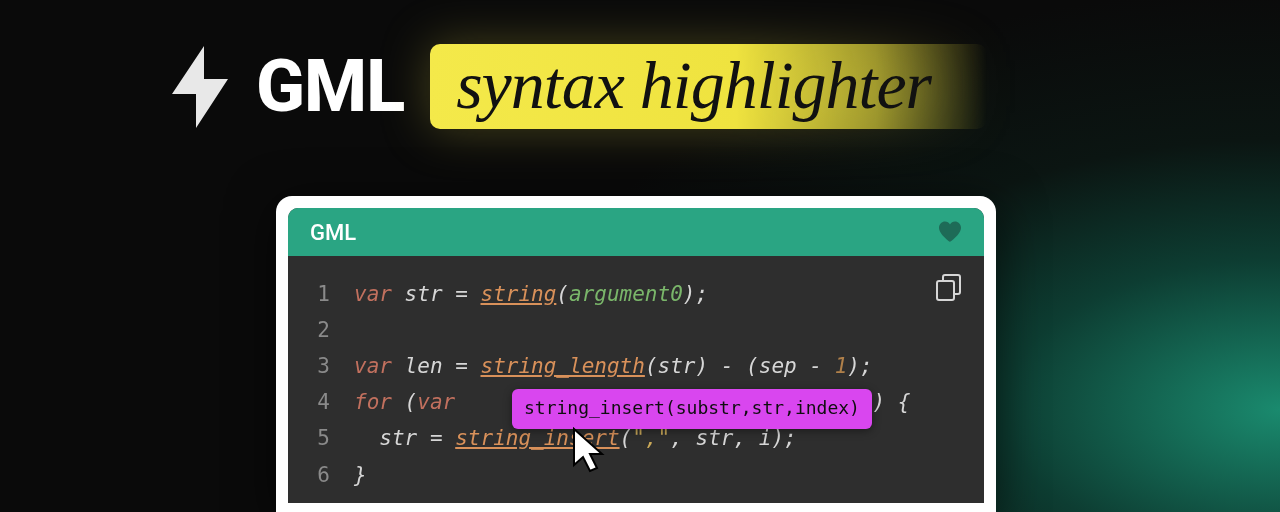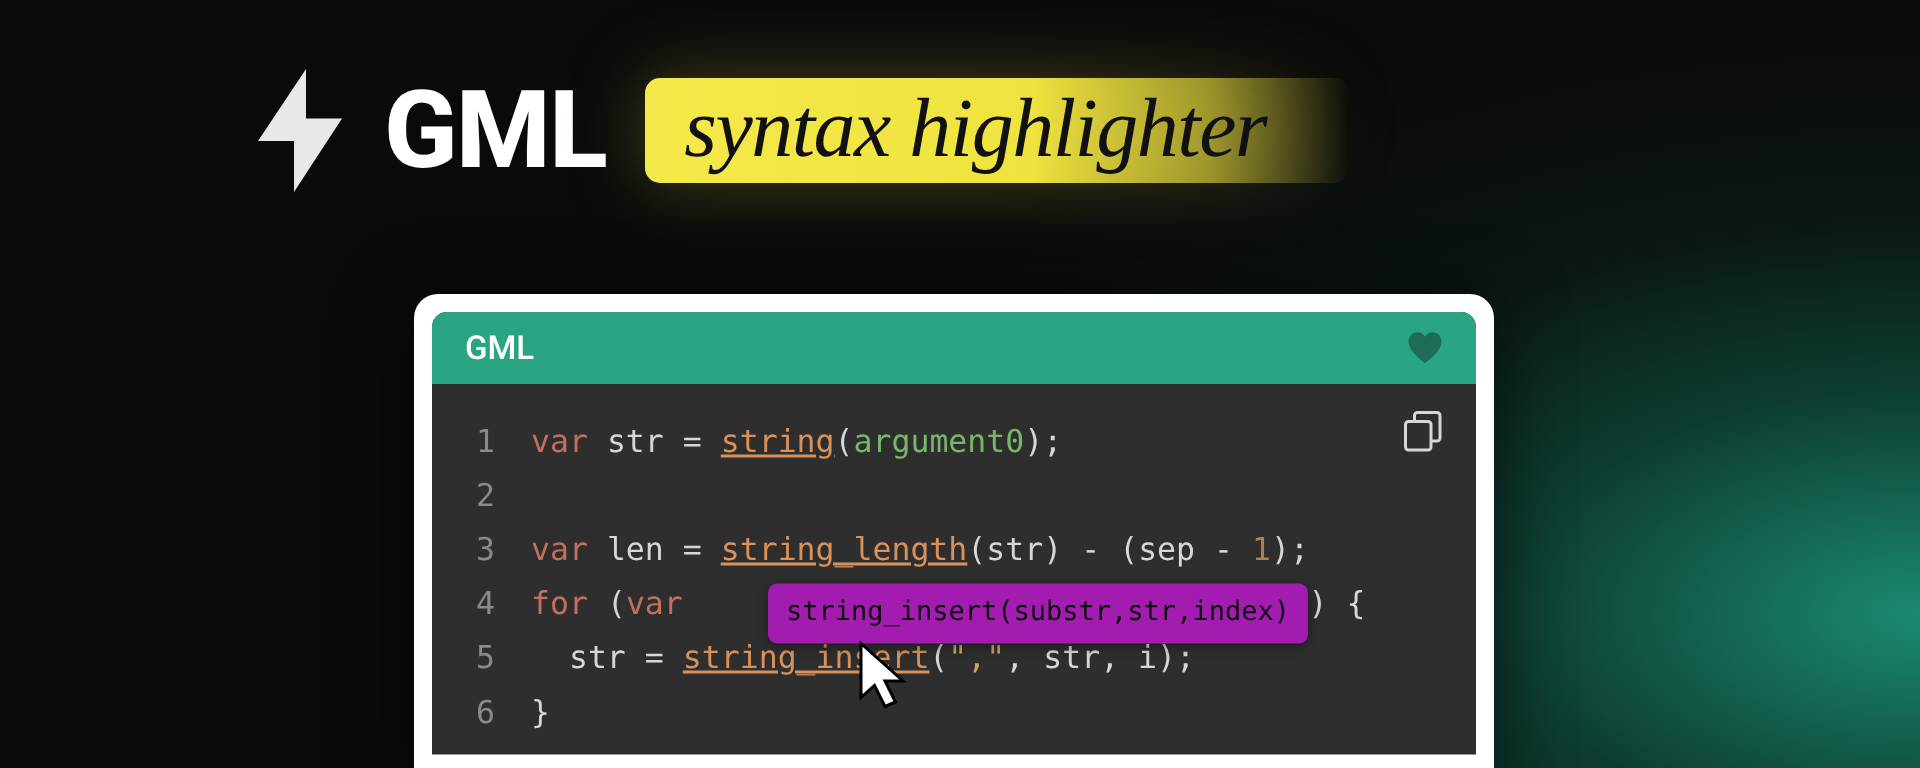--- a/index.html
+++ b/index.html
@@ -35,21 +35,21 @@
     background: linear-gradient(90deg, #f4e94a 0%, #efe33f 55%, rgba(239,227,63,0.6) 80%, rgba(239,227,63,0) 100%);
     border-radius: 10px;
     padding: 2px 56px 4px 26px;
     position: relative;
     filter: drop-shadow(0 0 24px rgba(244,233,74,0.25));
   }
   .highlight-text {
     font-family: Georgia, "Times New Roman", serif;
     font-style: italic;
     font-weight: 500;
-    font-size: 56px;
+    font-size: 68px;
     color: #111111;
     letter-spacing: -1px;
     white-space: nowrap;
   }
 
   
   .code-frame {
     position: absolute;
     top: 196px;
     left: 276px;
@@ -97,36 +97,36 @@
   .code-line {
     display: flex;
   }
   .lineno {
     width: 44px;
     flex: 0 0 44px;
     text-align: right;
     padding-right: 24px;
     color: #8a8a8a;
   }
-  .code-text { white-space: pre; }
+  .code-text { white-space: pre; font-style: italic; }
 
   .tok-kw   { color: #c1705e; }   
   .tok-id   { color: #d6d6d6; }
   .tok-arg  { color: #7ab66a; }   
   .tok-fn   { color: #d9915a; text-decoration: underline; }
   .tok-num  { color: #b0804a; }
   .tok-pun  { color: #d6d6d6; }
   .tok-str  { color: #c9a858; }
   .tok-op   { color: #d6d6d6; }
 
   .tooltip {
     position: absolute;
     top: 133px;
     left: 224px;
-    background: #a21caf;
+    background: #d946ef;
     color: #0e0e0e;
     font-family: "Menlo","Consolas",monospace;
     font-size: 18px;
     padding: 4px 12px 5px;
     border-radius: 6px;
     white-space: nowrap;
     box-shadow: 0 2px 8px rgba(0,0,0,0.4);
   }
 
   .cursor-arrow {

